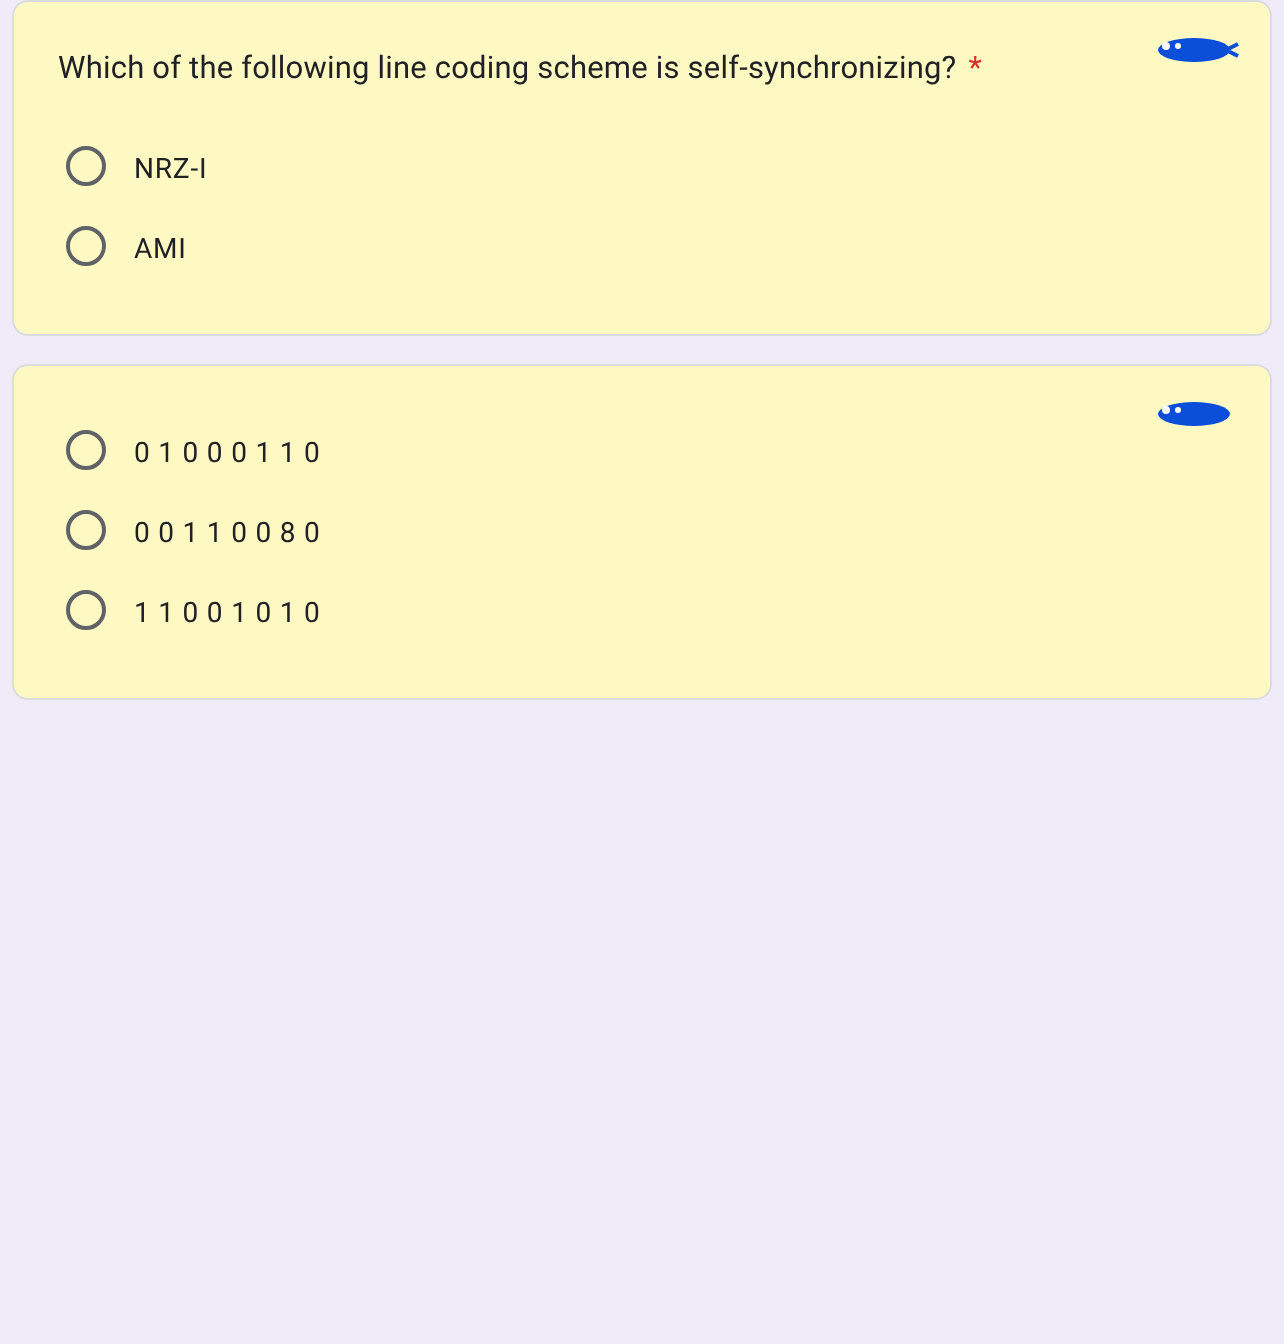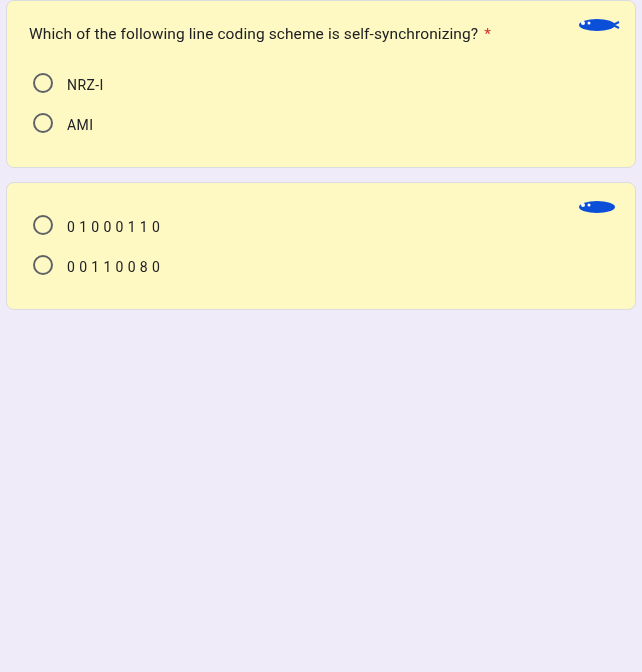--- a/index.html
+++ b/index.html
@@ -97,13 +97,17 @@
 
 
   <div class="option-row">
     <span class="radio"></span>
     <span class="opt-label">0 1 0 0 0 1 1 0</span>
   </div>
   <div class="option-row">
     <span class="radio"></span>
     <span class="opt-label">0 0 1 1 0 0 8 0</span>
   </div>
+  <div class="option-row">
+    <span class="radio"></span>
+    <span class="opt-label">1 1 0 0 1 0 1 0</span>
+  </div>
 </div>
 
 </body></html>

